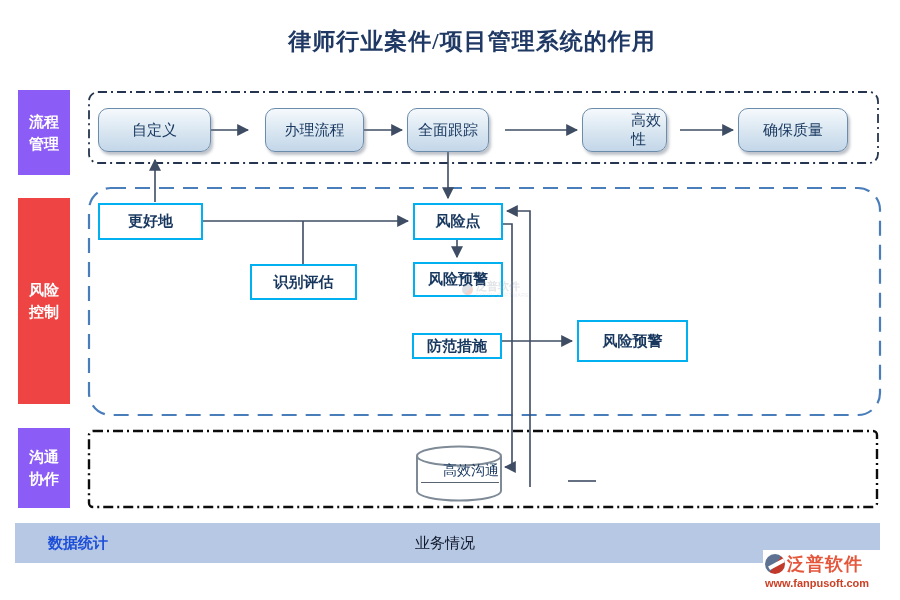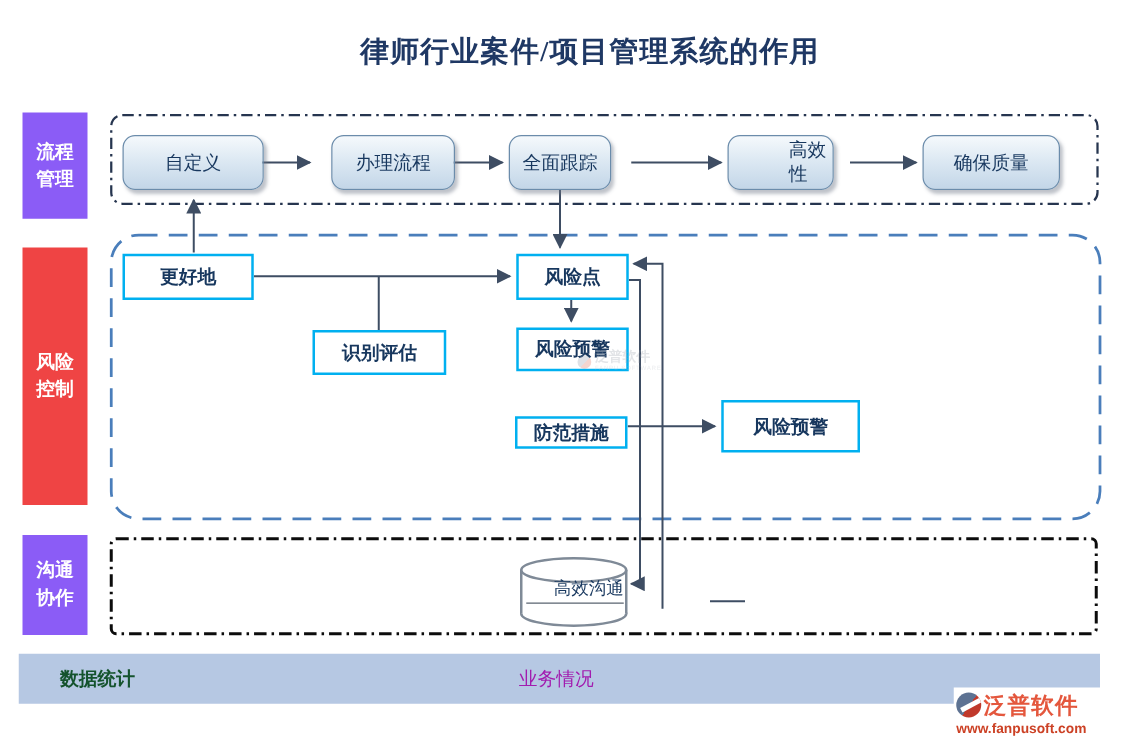--- a/index.html
+++ b/index.html
@@ -76,26 +76,26 @@
   .wm-text { color: #9aa1ab; font-size: 11px; font-weight: bold; line-height: 11px; }
   .wm-sub { color: #b9bfc7; font-size: 5px; letter-spacing: .5px; }
   
   .stats-bar {
     position: absolute; left: 15px; top: 523px; width: 865px; height: 40px;
     background: #b6c8e3; z-index: 1;
   }
   .stats-left {
     position: absolute; left: 33px; top: 0; height: 40px;
     display: flex; align-items: center;
-    color: #14532d; font-size: 15px; font-weight: bold;
+    color: #1d4ed8; font-size: 15px; font-weight: bold;
   }
   .stats-center {
     position: absolute; left: 400px; top: 0; height: 40px;
     display: flex; align-items: center;
-    color: #a21caf; font-size: 15px;
+    color: #0f172a; font-size: 15px;
   }
   
   .logo {
     position: absolute; left: 763px; top: 550px; width: 134px; height: 46px;
     background: #ffffff; z-index: 4; padding: 2px 0 0 2px;
   }
   .logo-row { display: flex; align-items: center; gap: 2px; }
   .logo-mark {
     width: 20px; height: 20px; border-radius: 50%; position: relative;
     background: linear-gradient(125deg, #5d7292 52%, #c0392b 52%);

